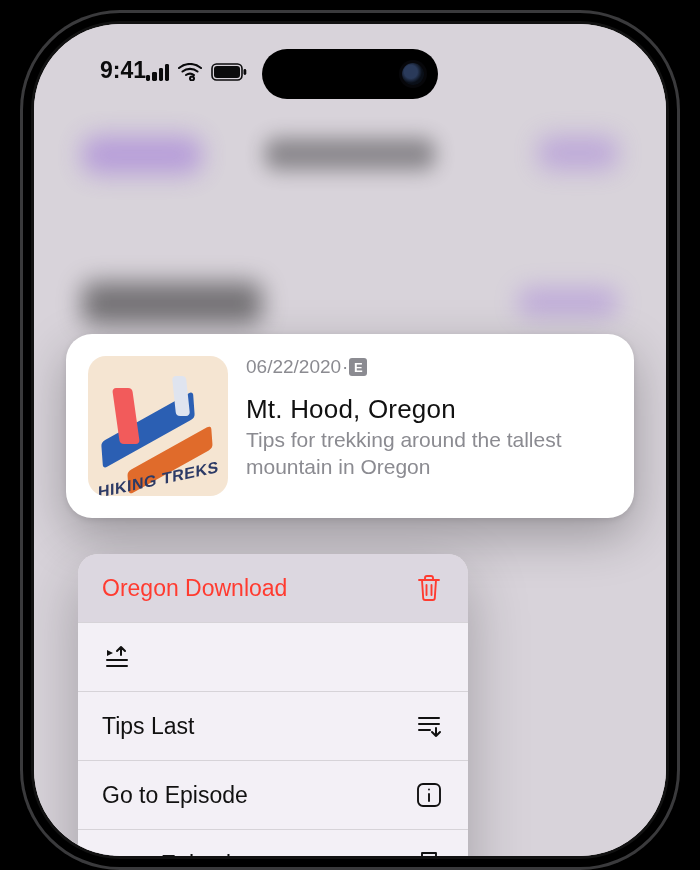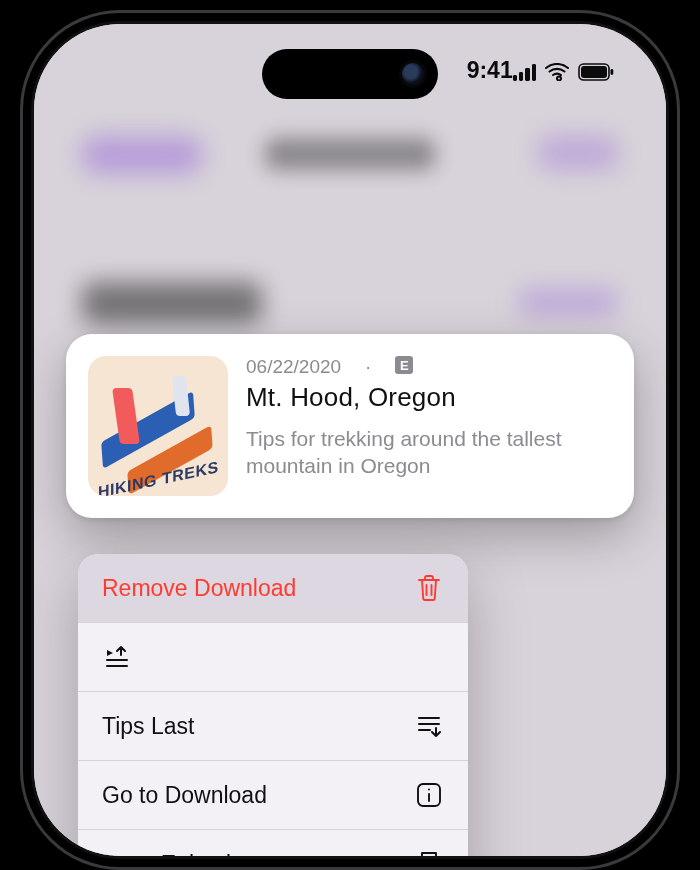--- a/index.html
+++ b/index.html
@@ -34,21 +34,21 @@
   .blur-title  { left: 50%; transform: translateX(-50%); top: 114px; width: 170px; height: 32px; background: #2b2b2d; border-radius: 10px; filter: blur(10px); opacity:.45; }
   .blur-pill-r { right: 48px; top: 112px; width: 80px; height: 34px; background: #8f5dd8; border-radius: 12px; filter: blur(12px); opacity:.35; }
   .blur-heading{ left: 48px; top: 258px; width: 180px; height: 42px; background: #222; border-radius: 10px; filter: blur(12px); opacity:.55; }
   .blur-link   { right: 48px; top: 264px; width: 100px; height: 28px; background: #8f5dd8; border-radius: 10px; filter: blur(12px); opacity:.35; }
 
   
   .island { position: absolute; top: 25px; left: 50%; transform: translateX(-50%); width: 176px; height: 50px; background: #000; border-radius: 28px; }
   .island .cam { position: absolute; right: 14px; top: 50%; transform: translateY(-50%); width: 22px; height: 22px; border-radius: 50%; background: radial-gradient(circle at 40% 40%, #2a3a5a 0 35%, #0a0f18 60%); box-shadow: 0 0 0 3px #07070a; }
 
   
-  .status { position: absolute; top: 33px; left: 0; right: 0; height: 30px; display: flex; justify-content: flex-end; padding: 0 52px 0 66px; font-size: 23px; font-weight: 600; color: #0b0b0c; }
+  .status { position: absolute; top: 33px; left: 0; right: 0; height: 30px; display: flex; justify-content: flex-start; padding: 0 52px 0 66px; font-size: 23px; font-weight: 600; color: #0b0b0c; }
   .status .right { display: flex; align-items: center; gap: 9px; }
   .cell-bars { display: flex; align-items: flex-end; gap: 2.2px; height: 17px; }
   .cell-bars span { width: 4.2px; background: #0b0b0c; border-radius: 1.4px; }
   .cell-bars span:nth-child(1){height:6px} .cell-bars span:nth-child(2){height:9px} .cell-bars span:nth-child(3){height:13px} .cell-bars span:nth-child(4){height:17px}
   .wifi svg, .battery svg { display:block; }
 
   
   .card {
     position: absolute; left: 32px; right: 32px; top: 310px;
     background: #fff; border-radius: 26px;
@@ -61,24 +61,24 @@
     background: #f5e5d2; position: relative; overflow: hidden;
   }
   .artwork .band { position:absolute; border-radius: 4px; }
   .artwork .b1{ left:14px; top:60px; width:92px; height:28px; background:#2b5fb3; transform: skewY(-26deg) rotate(-4deg);}
   .artwork .b2{ left:40px; top:92px; width:84px; height:24px; background:#e06b2b; transform: skewY(-26deg) rotate(-4deg);}
   .artwork .b3{ left:28px; top:32px; width:20px; height:56px; background:#f25b5b; transform: skewX(8deg);}
   .artwork .b4{ left:86px; top:20px; width:14px; height:40px; background:#dfe4ef; transform: skewX(6deg);}
   .artwork .tag { position:absolute; left:10px; bottom:8px; font-weight:700; color:#2c3a66; font-size:16px; letter-spacing:.5px; line-height:1; transform: skewY(-12deg); }
 
   .meta { flex: 1; min-width: 0; }
-  .meta-row { display: flex; align-items: flex-start; gap: 24px; color: #8b8b91; font-size: 19px; font-weight: 500; }
+  .meta-row { display: flex; align-items: center; gap: 1px; color: #8b8b91; font-size: 19px; font-weight: 500; }
   .explicit { display:inline-flex; align-items:center; justify-content:center; width:18px; height:18px; border-radius:3px; background:#8b8b91; color:#fff; font-size:13px; font-weight:700; }
-  .title { margin-top: 4px; font-size: 26px; font-weight: 500; color: #111; letter-spacing: .2px; }
-  .desc  { margin-top: 13px; font-size: 21px; color: #8b8b91; line-height: 1.28; }
+  .title { margin-top: 16px; font-size: 26px; font-weight: 500; color: #111; letter-spacing: .2px; }
+  .desc  { margin-top: 2px; font-size: 21px; color: #8b8b91; line-height: 1.28; }
 
   
   .menu {
     position: absolute; left: 44px; top: 530px; width: 390px;
     border-radius: 20px; overflow: hidden;
     background: rgba(233,230,236,.88);
     backdrop-filter: blur(20px);
     box-shadow: 0 22px 60px rgba(0,0,0,.25);
   }
   .menu-item {
@@ -152,21 +152,21 @@
           <span class="explicit">E</span>
         </div>
         <div class="title">Mt. Hood, Oregon</div>
         <div class="desc">Tips for trekking around the tallest mountain in Oregon</div>
       </div>
     </div>
 
     <div class="menu">
 
       <div class="menu-item destructive">
-        <span>Remove Download</span>
+        <span>Oregon Download</span>
         <span class="icon">
           <svg width="26" height="28" viewBox="0 0 26 28" fill="none" stroke-width="1.9" stroke-linecap="round" stroke-linejoin="round">
               <path d="M3 6h20M9 6V4a2 2 0 012-2h4a2 2 0 012 2v2M6 6l1.2 18a2 2 0 002 2h7.6a2 2 0 002-2L20 6M10.5 11v10M15.5 11v10"></path>
             </svg>
         </span>
       </div>
 
       <div class="menu-item">
         <span class="icon">
           <svg width="28" height="24" viewBox="0 0 28 24" fill="none" stroke="#111" stroke-width="2" stroke-linecap="round" stroke-linejoin="round">
@@ -181,21 +181,21 @@
         <span>Tips Last</span>
         <span class="icon">
           <svg width="28" height="24" viewBox="0 0 28 24" fill="none" stroke="#111" stroke-width="2" stroke-linecap="round" stroke-linejoin="round">
               <path d="M4 4h20M4 10h20M4 16h11"></path>
               <path d="M21 14v8M17 18l4 4 4-4"></path>
             </svg>
         </span>
       </div>
 
       <div class="menu-item">
-        <span>Go to Download</span>
+        <span>Go to Episode</span>
         <span class="icon">
           <svg width="26" height="26" viewBox="0 0 26 26" fill="none" stroke="#111" stroke-width="1.9" stroke-linecap="round">
               <rect x="2" y="2" width="22" height="22" rx="5"></rect>
               <path d="M13 12v7M13 7.5v.01"></path>
             </svg>
         </span>
       </div>
 
       <div class="menu-item">
         <span>Save Episode</span>

